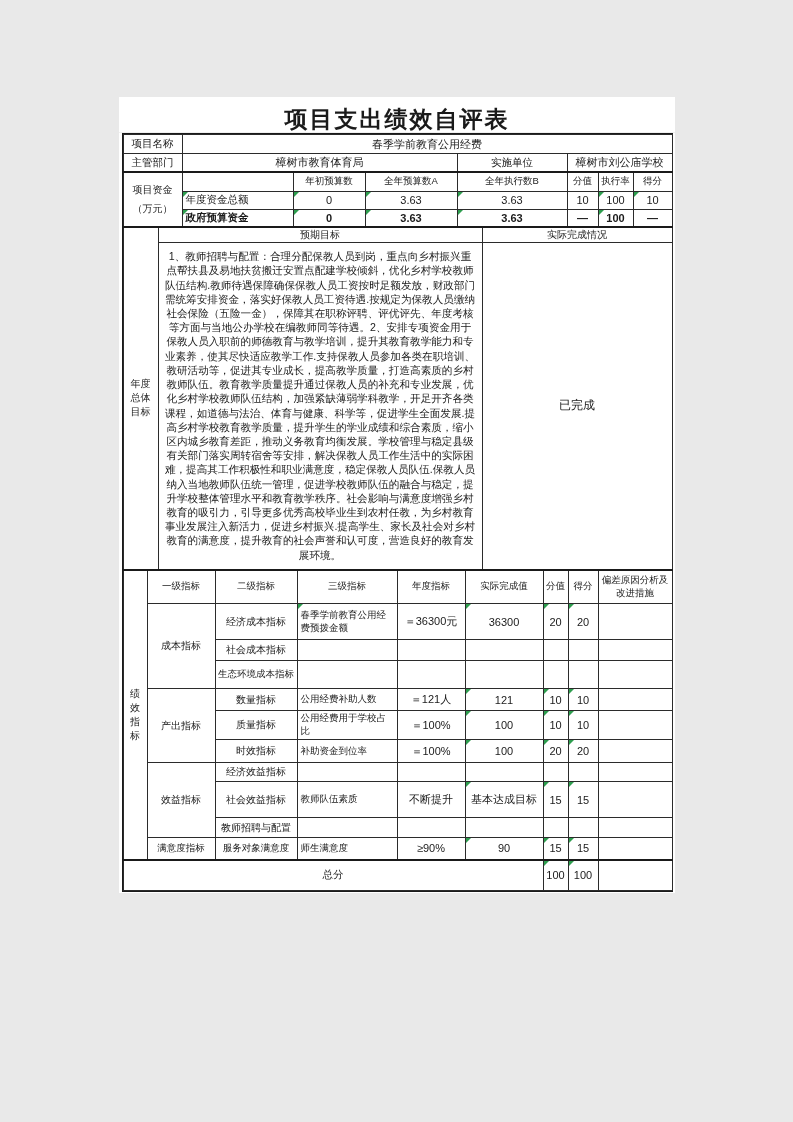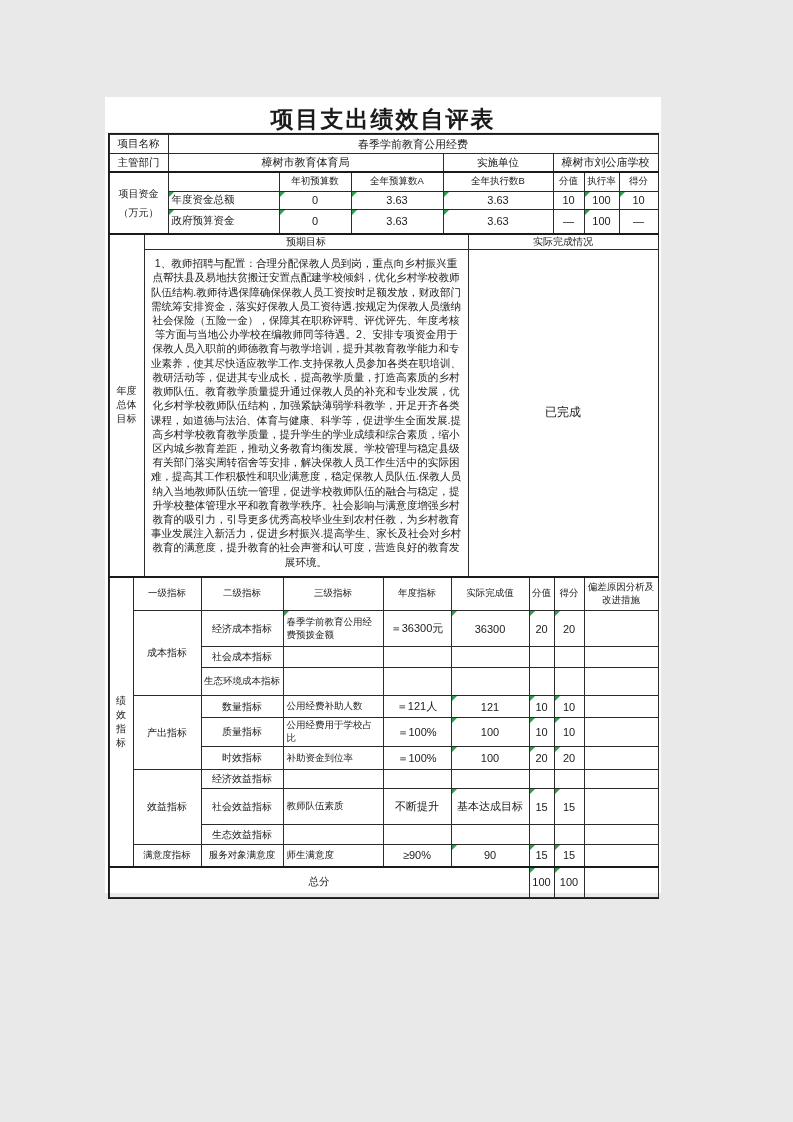--- a/index.html
+++ b/index.html
@@ -11,21 +11,21 @@
   }
   .canvas {
     position: relative;
     width: 793px;
     height: 1122px;
     background: #e9e9e9;
     overflow: hidden;
   }
   .sheet {
     position: absolute;
-    left: 105px;
+    left: 119px;
     top: 97px;
     width: 556px;
     height: 796px;
     background: #ffffff;
   }
   .title {
     text-align: center;
     font-family: "Liberation Serif", serif;
     font-weight: bold;
     font-size: 23px;
@@ -56,21 +56,21 @@
     border: 1px solid #2b2b2b;
     text-align: center;
     vertical-align: middle;
     font-size: 10.5px;
     padding: 1px 2px;
     overflow: hidden;
     position: relative;
   }
   tr.h19 td { height: 19px; }
   tr.h18 td { height: 18px; }
-  tr.h17 td { height: 24px; }
+  tr.h17 td { height: 17px; font-weight: bold; }
   tr.h15 td { height: 15px; font-size: 10px; padding: 0; }
   .thick-top td { border-top: 2px solid #1a1a1a; }
   .num { font-size: 11px; margin-top: 10px; }
   .small { font-size: 9.5px; }
   .side-label {
     font-size: 10px;
     line-height: 19px;
     padding: 0 1px;
   }
   .vtext {
@@ -293,21 +293,21 @@
         <tr>
           <td style="height:36px;font-size:10px">社会效益指标</td>
           <td class="left small">教师队伍素质</td>
           <td class="num">不断提升</td>
           <td class="num mark">基本达成目标</td>
           <td class="num mark">15</td>
           <td class="num mark">15</td>
           <td></td>
         </tr>
         <tr>
-          <td style="height:20px;font-size:10px">生态效益指标</td>
+          <td style="height:20px;font-size:10px">教师招聘与配置</td>
           <td></td>
           <td></td>
           <td></td>
           <td></td>
           <td></td>
           <td></td>
         </tr>
 
         <tr>
           <td class="small" style="height:22px;font-size:9.5px">满意度指标</td>

